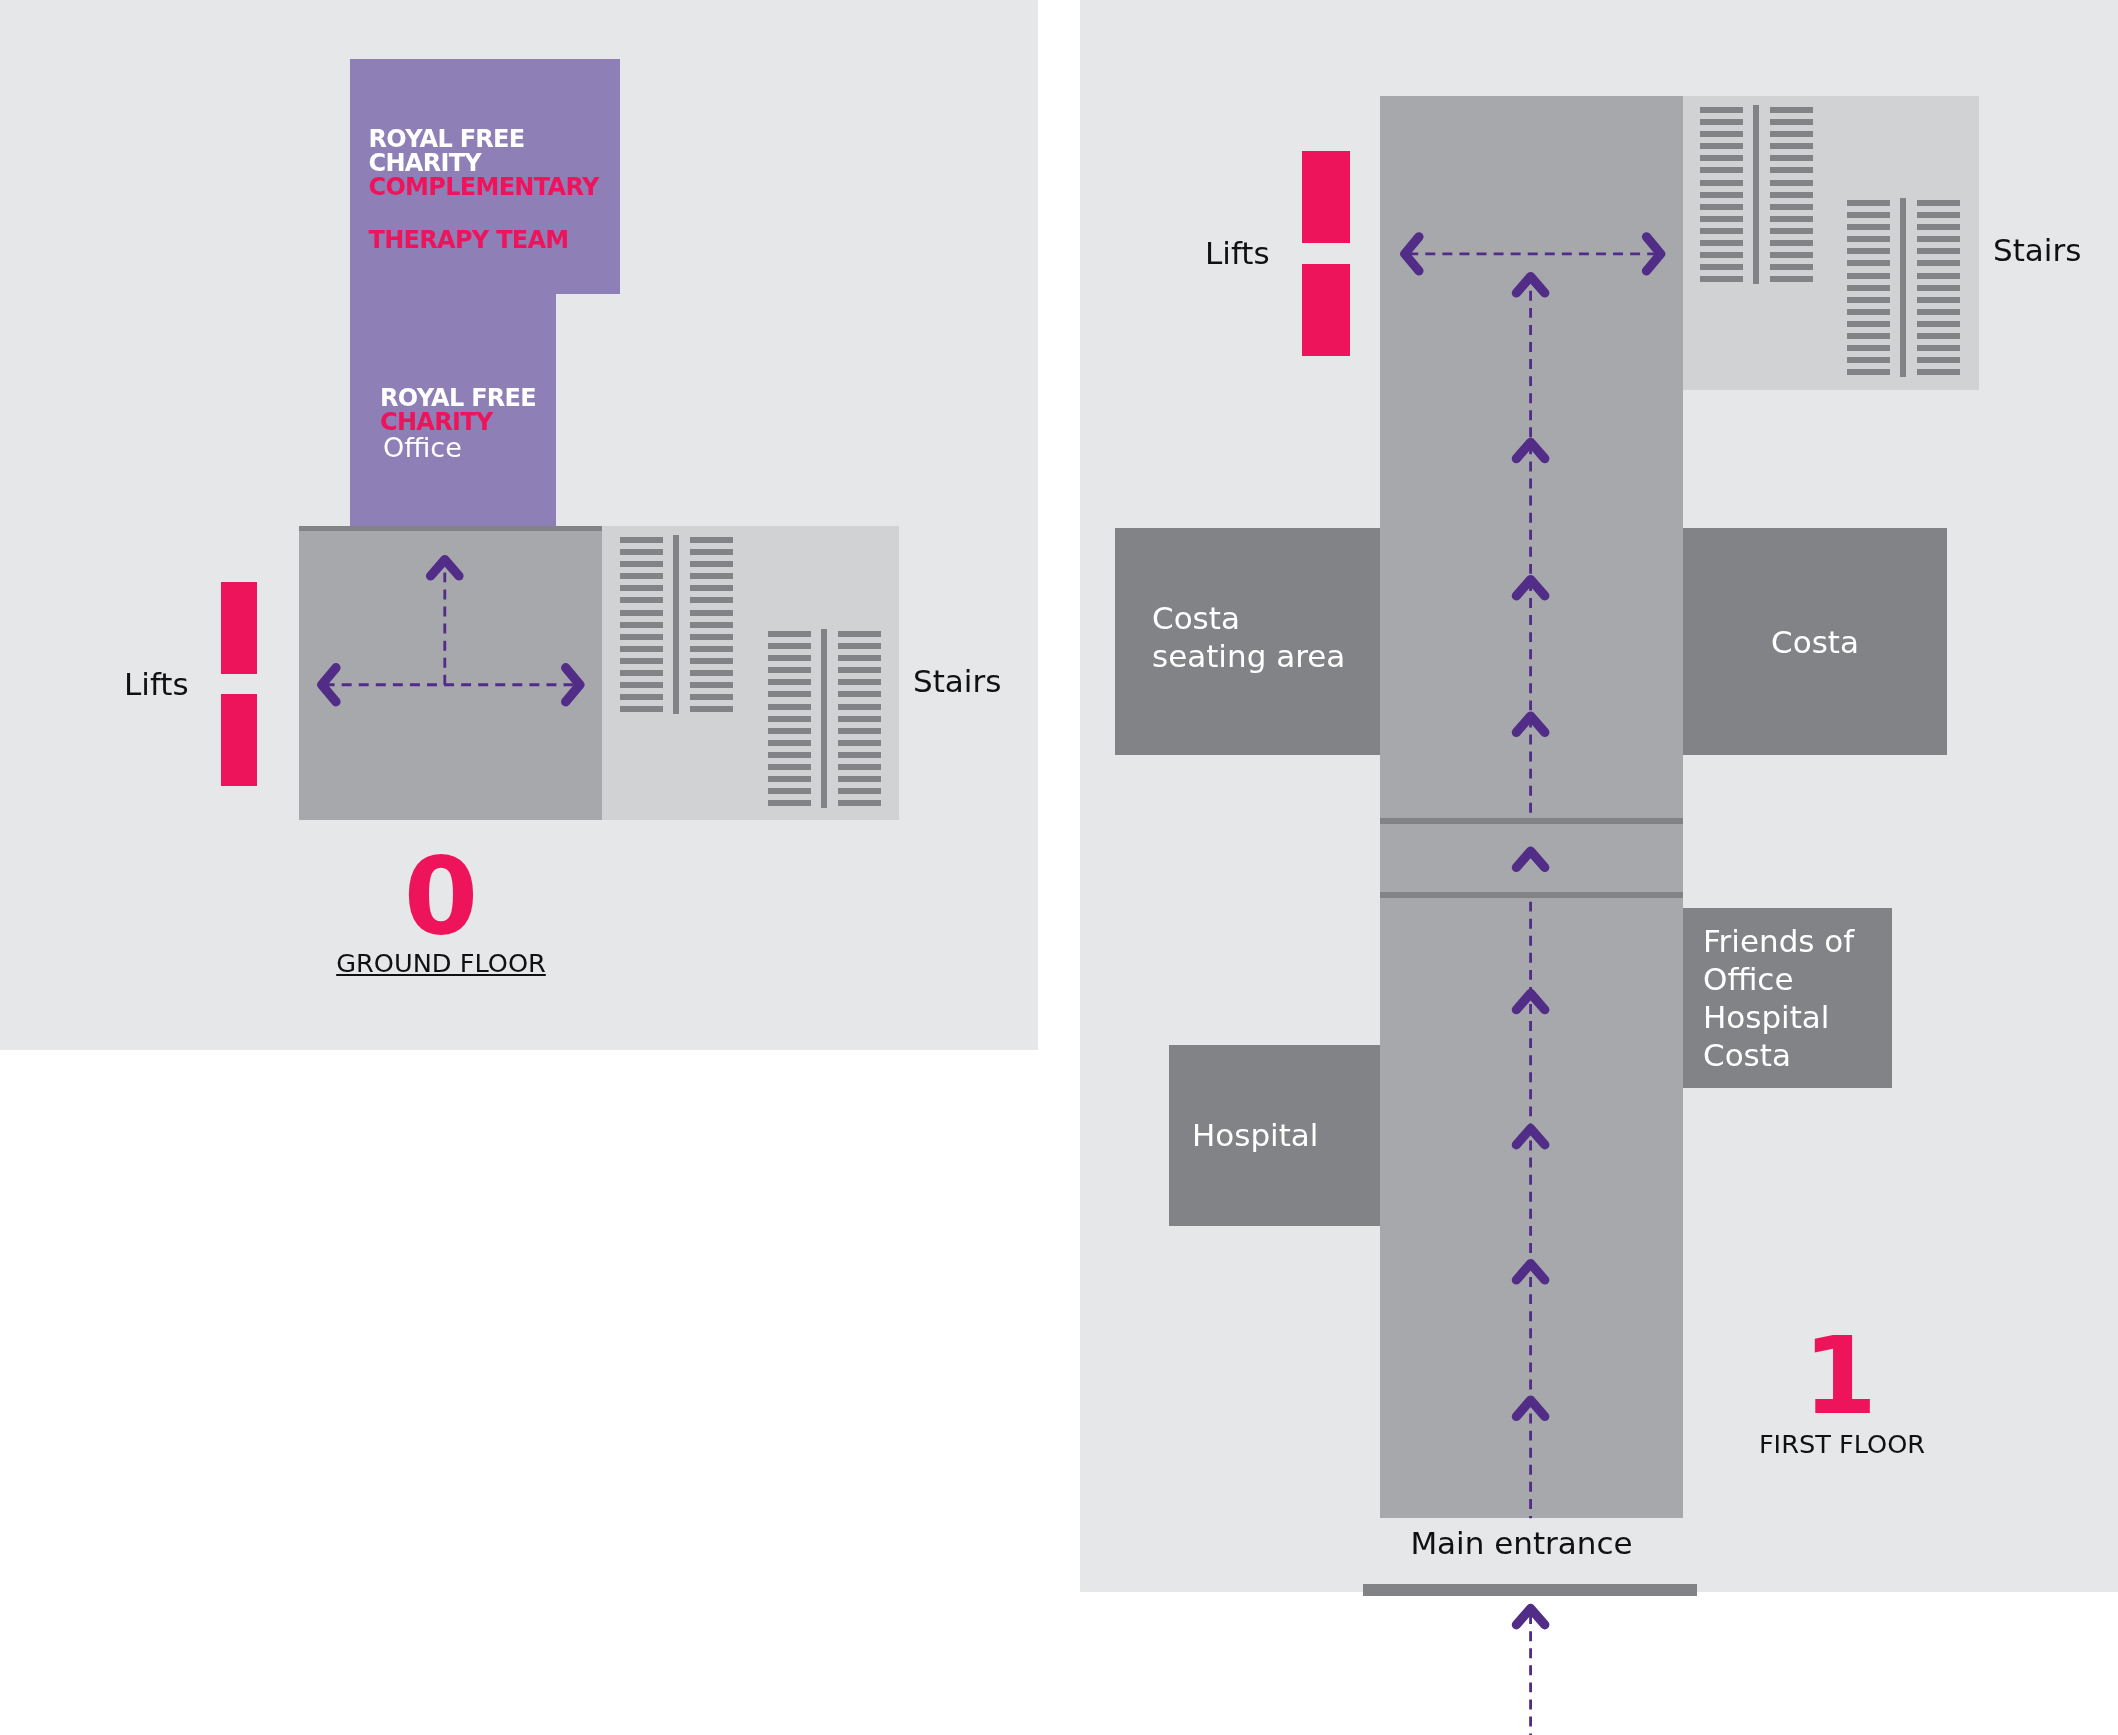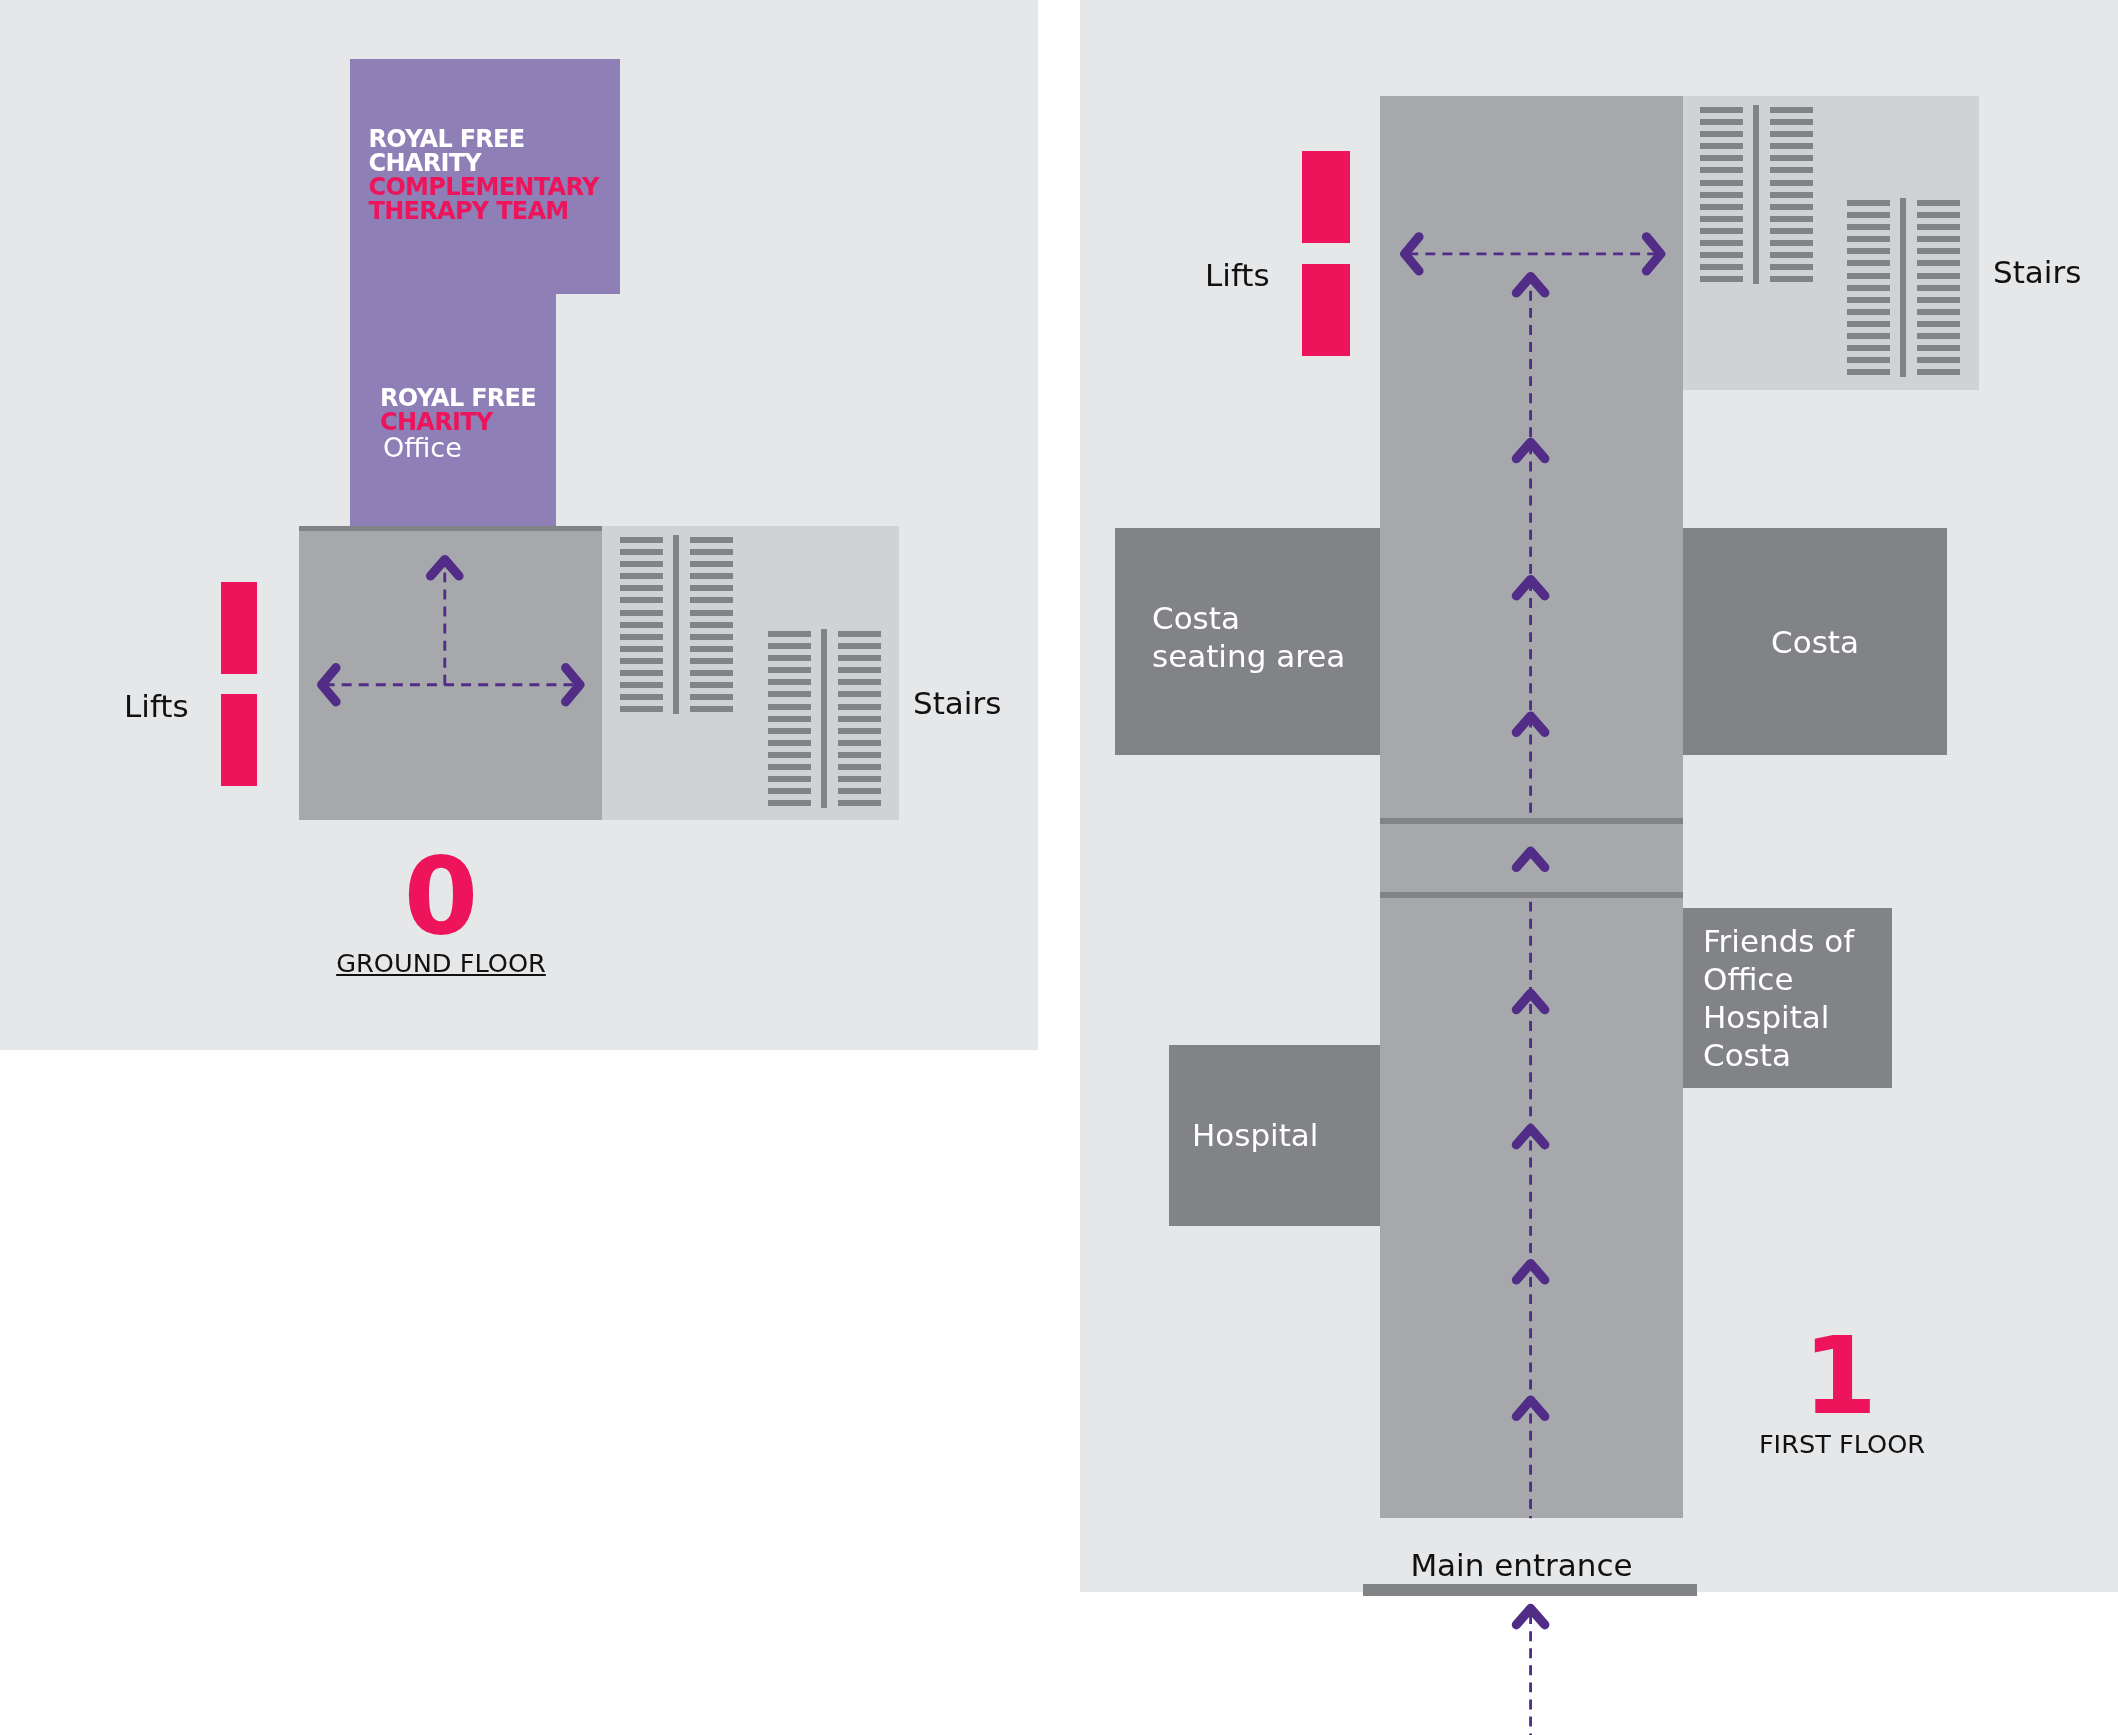--- a/index.html
+++ b/index.html
@@ -6,38 +6,38 @@
   body { width: 2119px; height: 1735px; position: relative; overflow: hidden;
          font-family: "DejaVu Sans", sans-serif; }
   .abs { position: absolute; }
   .panel { background: #e6e7e9; }
   .corridor { background: #a7a8ac; }
   .room { background: #828387; color: #ffffff; }
   .stairwell { background: #d1d2d4; }
   .charity { background: #8f7fb7; }
   .lift { background: #ee145b; }
   .wall { background: #828387; }
-  .label-dark { color: #111111; font-size: 31px; line-height: 1; white-space: nowrap; margin-top: 22px; }
+  .label-dark { color: #111111; font-size: 31px; line-height: 1; white-space: nowrap; }
   .room-text { font-size: 31px; line-height: 38px; }
   .brand { font-family: "DejaVu Sans", sans-serif; font-weight: bold; font-size: 24px; line-height: 24px; letter-spacing: -0.7px; }
   .floor-num { color: #ee145b; font-weight: bold; font-size: 107px; line-height: 1; text-align: center; }
   .floor-name { color: #111111; font-size: 25.6px; text-align: center; white-space: nowrap; }
   svg.overlay { position: absolute; left: 0; top: 0; pointer-events: none; }
 </style>
 </head>
 <body>
 
 <div class="abs panel" style="left:0;top:0;width:1038px;height:1050px;"></div>
 
 <div class="abs charity" style="left:350px;top:59px;width:270px;height:235px;">
   <div class="abs brand" style="left:18.5px;top:68px;">
     <div style="color:#fff;">ROYAL FREE</div>
     <div style="color:#fff;">CHARITY</div>
     <div style="color:#ee145b;">COMPLEMENTARY</div>
-    <div style="color:#ee145b;">THERAPY TEAM</div>
+    <div style="color:#ee145b;margin-top:29px;">THERAPY TEAM</div>
   </div>
 </div>
 <div class="abs" style="left:400px;top:294px;width:107px;height:7.1px;background:#8173a8;"></div>
 
 <div class="abs charity" style="left:350px;top:294px;width:206px;height:235px;">
   <div class="abs brand" style="left:30px;top:92px;">
     <div style="color:#fff;">ROYAL FREE</div>
     <div style="color:#ee145b;">CHARITY</div>
   </div>
   <div class="abs" style="left:33px;top:140px;color:#fff;font-size:27px;line-height:1;">Office</div>

